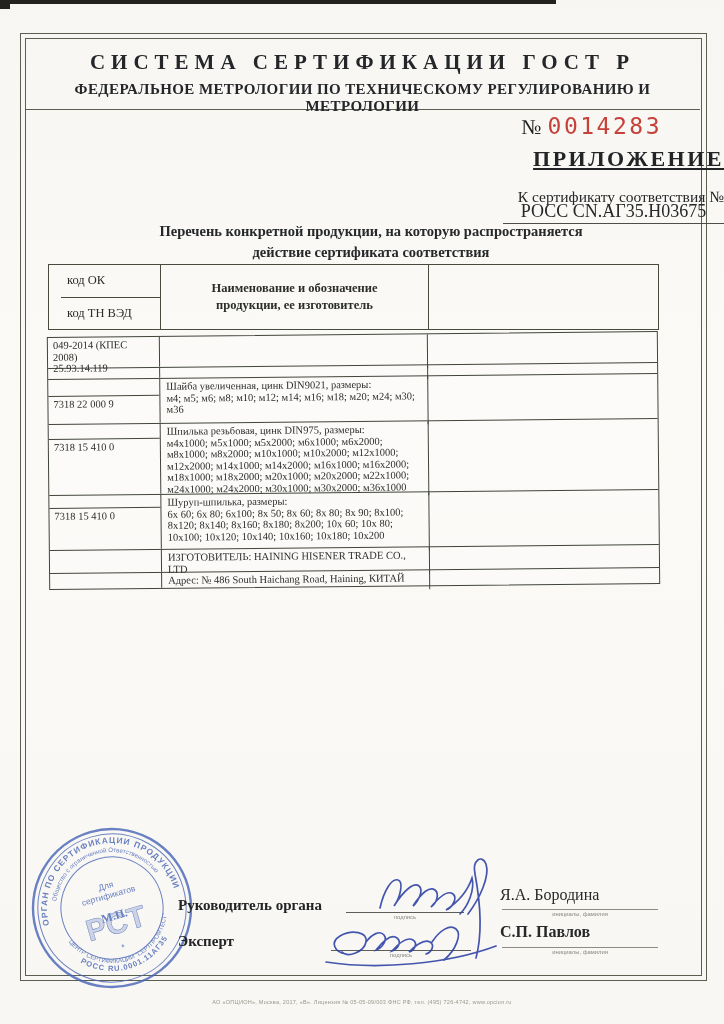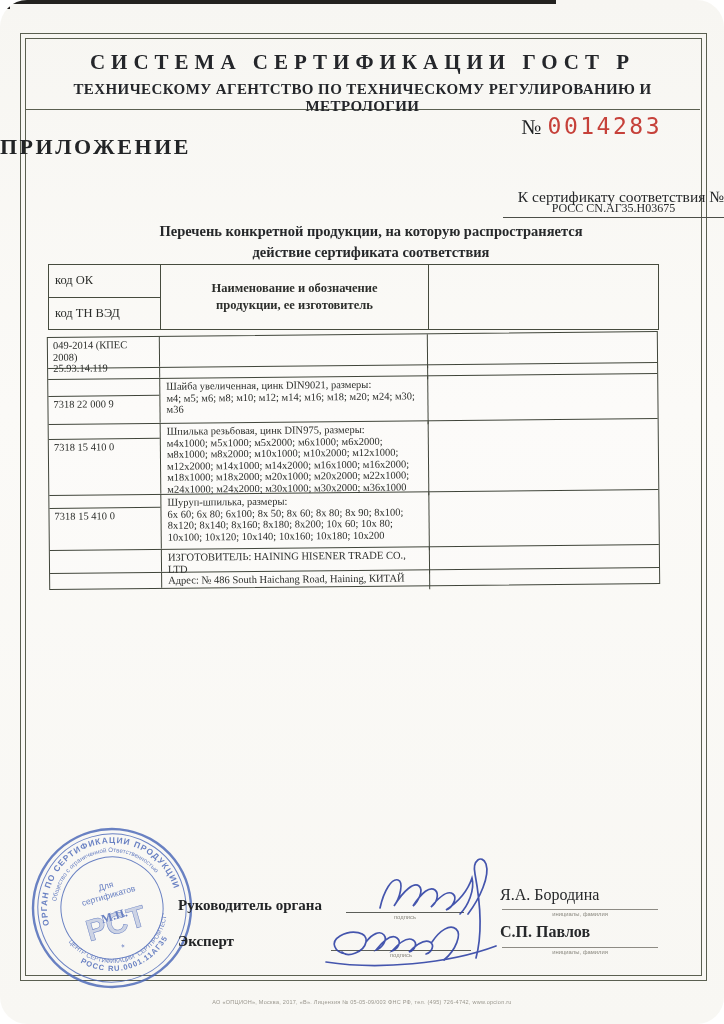--- a/index.html
+++ b/index.html
@@ -1,41 +1,41 @@
 <!DOCTYPE html>
 <html lang="ru"><head>
 <meta charset="utf-8">
 <style>
   html,body{margin:0;padding:0;}
   #page{
     position:relative; width:724px; height:1024px; overflow:hidden;
     background:linear-gradient(180deg,#f7f6f2 0%,#fbfaf7 40%,#f8f7f3 100%);
-    font-family:"Liberation Serif", serif; color:#2c2e2b;border-radius:27px;
+    font-family:"Liberation Serif", serif; color:#2c2e2b;
   }
   
   .scan-edge-top{position:absolute;left:0;top:0;width:556px;height:4px;background:#23221f;}
   .scan-edge-corner{position:absolute;left:0;top:0;width:10px;height:9px;background:#23221f;}
   
   .frame{position:absolute;left:20px;top:33px;width:685px;height:946px;border:1.6px solid #5a5f50;}
   .frame-inner{position:absolute;left:4px;top:4px;right:4px;bottom:4px;border:1px solid #5a5f50;}
   
   .header-box{position:absolute;left:25px;top:38px;width:675px;height:71px;border-bottom:1.6px solid #5a5f50;text-align:center;}
   .sys-title{margin-top:12px;font-size:21px;font-weight:bold;letter-spacing:6px;color:#24262a;}
   .agency{margin-top:6px;font-size:15px;font-weight:bold;letter-spacing:.4px;color:#24262a;}
   
   .doc-number{position:absolute;right:62px;top:113px;font-size:21px;color:#1e2022;}
   .doc-number .digits{font-family:"DejaVu Sans Mono", monospace;font-size:23px;color:#c6413a;letter-spacing:2.5px;margin-left:6px;}
   
-  .app-title{position:absolute;left:0;top:134px;width:100%;text-align:left;font-size:22px;font-weight:bold;letter-spacing:2.5px;color:#222426;}
+  .app-title{position:absolute;left:0;top:146px;width:100%;text-align:right;font-size:22px;font-weight:bold;letter-spacing:2.5px;color:#222426;text-decoration:underline;}
   .cert-line{position:absolute;left:0;top:188px;width:100%;display:flex;justify-content:center;align-items:flex-end;font-size:15.5px;color:#26282a;flex-direction:column;}
-  .cert-line .cert-no{display:inline-block;border-bottom:1px solid #4c4e48;min-width:205px;text-align:center;font-size:12px;margin-left:10px;padding:0 8px 1px;transform:translateY(-5px);}
+  .cert-line .cert-no{display:inline-block;border-bottom:1px solid #4c4e48;min-width:205px;text-align:center;font-size:18px;margin-left:10px;padding:0 8px 1px;transform:translateY(-5px);}
   .subtitle{position:absolute;left:0;top:221px;width:100%;text-align:center;font-size:14.5px;font-weight:bold;line-height:1.45;white-space:pre-line;color:#26282a;padding-left:9px;}
   
   .thead{position:absolute;left:48px;top:264px;width:609px;height:64px;border:1.4px solid #464b3e;display:grid;grid-template-columns:112px 268px 1fr;}
-  .thead .c1{border-right:1.2px solid #464b3e;display:flex;flex-direction:column;font-size:12.5px;}
+  .thead .c1{border-right:1.2px solid #464b3e;display:flex;flex-direction:column;font-size:12.5px;margin-left:12px;}
   .thead .c1 .sub{flex:1;display:flex;align-items:center;padding:2px 6px;}
   .thead .c1 .sub:first-child{border-bottom:1.2px solid #464b3e;}
   .thead .c2{border-right:1.2px solid #464b3e;}
   .thead .c2,.thead .c3{display:flex;align-items:center;justify-content:center;text-align:center;font-size:12.5px;font-weight:bold;white-space:pre-line;line-height:1.35;padding:2px 6px;}
   
   .tbody{position:absolute;left:48px;top:334px;width:609px;border:1.3px solid #40453a;transform:rotate(-0.55deg);background:rgba(255,255,255,0.25);}
   .t-row{display:grid;grid-template-columns:112px 268px 1fr;border-bottom:1.2px solid #40453a;}
   .t-row:last-child{border-bottom:none;}
   .t-row .cc,.t-row .ct,.t-row .cd{min-height:100%;}
   .t-row .cc{border-right:1.2px solid #40453a;font-size:10.5px;line-height:11.5px;white-space:pre-line;}
@@ -72,21 +72,21 @@
 <div id="page">
   <div class="scan-edge-top"></div>
   <div class="scan-edge-corner"></div>
 
   <div class="frame">
     <div class="frame-inner"></div>
   </div>
 
   <div class="header-box">
     <div class="sys-title">СИСТЕМА СЕРТИФИКАЦИИ ГОСТ Р</div>
-    <div class="agency">ТЕХНИЧЕСКОМУ АГЕНТСТВО ПО ТЕХНИЧЕСКОМУ РЕГУЛИРОВАНИЮ И МЕТРОЛОГИИ</div>
+    <div class="agency">ФЕДЕРАЛЬНОЕ МЕТРОЛОГИИ ПО ТЕХНИЧЕСКОМУ РЕГУЛИРОВАНИЮ И МЕТРОЛОГИИ</div>
   </div>
 
   <div class="doc-number">
     <span>№</span><span class="digits">0014283</span>
   </div>
 
   <div class="app-title">ПРИЛОЖЕНИЕ</div>
 
   <div class="cert-line">
     <span>К сертификату соответствия №</span>

